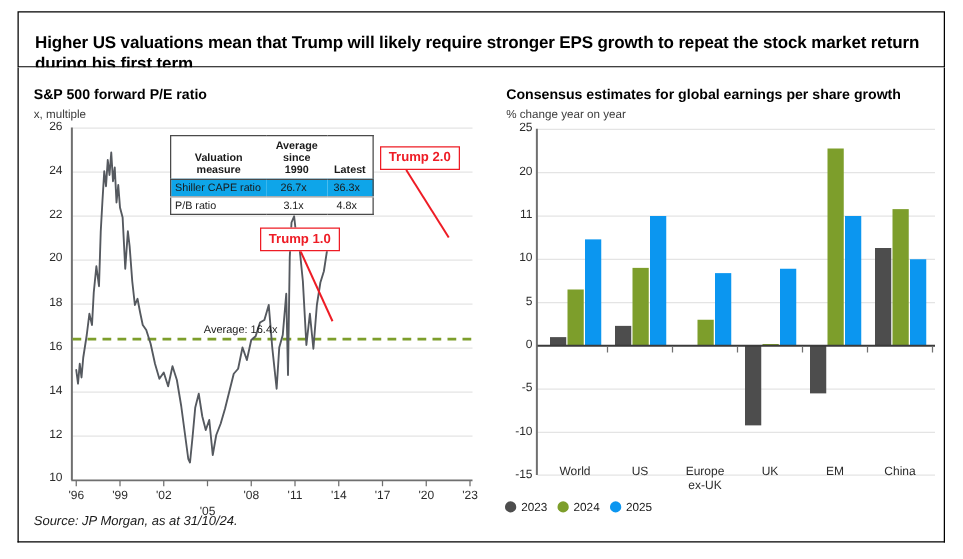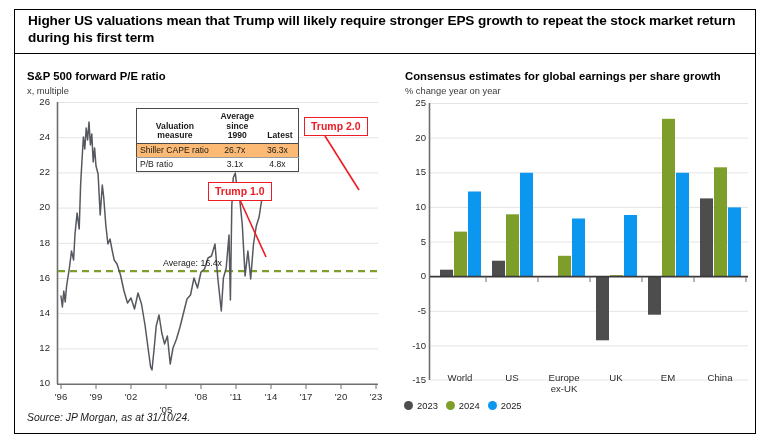--- a/index.html
+++ b/index.html
@@ -18,21 +18,21 @@
   
   .title-box {
     position: absolute;
     left: 14px; top: 9px;
     width: 742px; height: 45px;
     border: 1px solid #000000;
     background: #ffffff;
   }
   .title-text {
     position: absolute;
-    left: 13px; top: 2px;
+    left: 13px; top: 15px;
     width: 716px;
     font-size: 13.6px;
     font-weight: bold;
     line-height: 17px;
     color: #000000;
     letter-spacing: -0.1px;
   }
 
   
   .body-box {
@@ -88,21 +88,21 @@
   .val-table thead th {
     font-weight: bold;
     text-align: center;
     vertical-align: bottom;
     line-height: 9.5px;
     padding-bottom: 2px;
     padding-top: 3px;
   }
   .val-table thead tr { border-bottom: 1.4px solid #4a4a4a; }
   .val-table tbody td { padding: 1.5px 3px; }
-  .val-table tbody tr.shaded { background: #fdba74; }
+  .val-table tbody tr.shaded { background: #0ea5e9; }
   .val-table tbody tr.shaded td { border-bottom: 1px solid #9a9a9a; }
   .val-table td.measure { text-align: left; }
   .val-table td.num { text-align: center; padding-right: 8px; }
 
   
   .callout {
     position: absolute;
     border: 1.4px solid #ee1c25;
     background: #ffffff;
     color: #ee1c25;
@@ -321,21 +321,21 @@
       <line x1="538" y1="277" x2="538" y2="282"></line>
       <line x1="590" y1="277" x2="590" y2="282"></line>
       <line x1="642" y1="277" x2="642" y2="282"></line>
       <line x1="694" y1="277" x2="694" y2="282"></line>
       <line x1="746" y1="277" x2="746" y2="282"></line>
     </g>
   </svg>
 
   <div class="axis-label ytick" style="left:398px; top:97px;  width:28px;">25</div>
   <div class="axis-label ytick" style="left:398px; top:132px; width:28px;">20</div>
-  <div class="axis-label ytick" style="left:398px; top:166px; width:28px;">15</div>
+  <div class="axis-label ytick" style="left:398px; top:166px; width:28px;">11</div>
   <div class="axis-label ytick" style="left:398px; top:201px; width:28px;">10</div>
   <div class="axis-label ytick" style="left:398px; top:236px; width:28px;">5</div>
   <div class="axis-label ytick" style="left:398px; top:270px; width:28px;">0</div>
   <div class="axis-label ytick" style="left:398px; top:305px; width:28px;">-5</div>
   <div class="axis-label ytick" style="left:398px; top:340px; width:28px;">-10</div>
   <div class="axis-label ytick" style="left:398px; top:374px; width:28px;">-15</div>
 
   <div class="axis-label xtick" style="left:434px; top:372px; width:52px;">World</div>
   <div class="axis-label xtick" style="left:486px; top:372px; width:52px;">US</div>
   <div class="axis-label xtick" style="left:538px; top:372px; width:52px; line-height:11px;">Europe<br>ex-UK</div>

